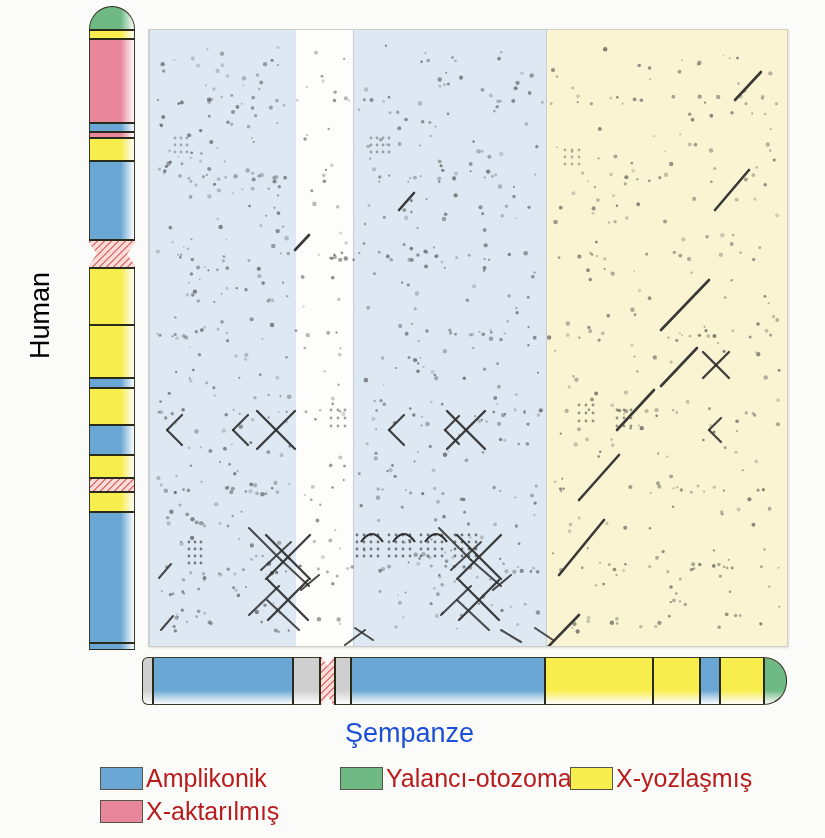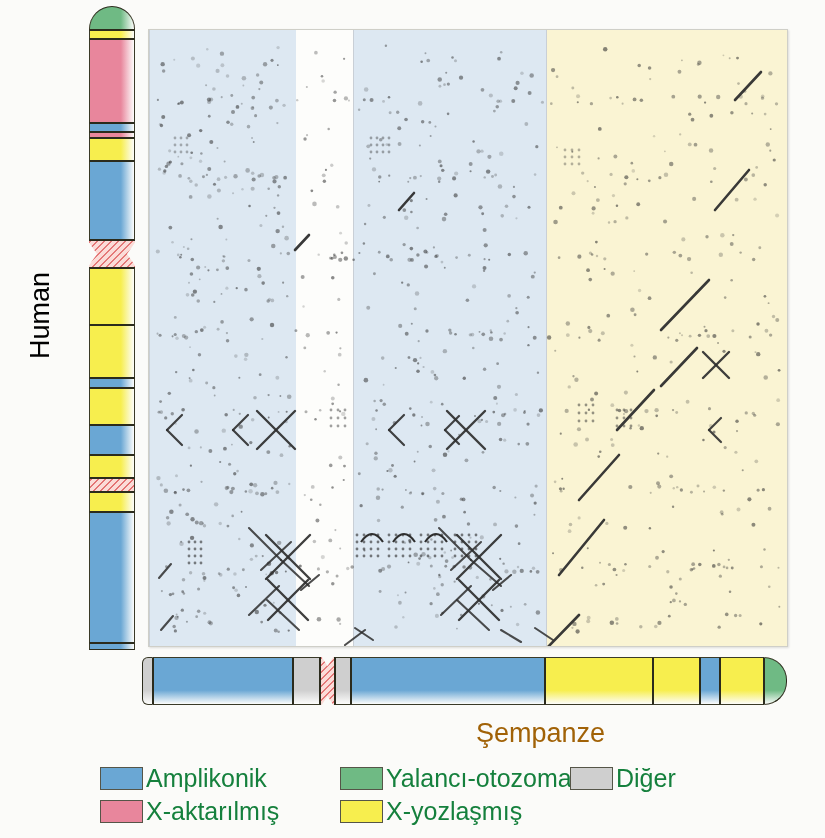--- a/index.html
+++ b/index.html
@@ -20,22 +20,22 @@
     font-size:27px; color:#000;
     transform:rotate(-90deg);
     transform-origin:center center;
     letter-spacing:0px;
     white-space:nowrap;
   }
   
   #x-axis-label{
     position:absolute;
     left:345px; top:718px;
-    width:260px; text-align:right;
-    font-size:27px; color:#a16207;
+    width:260px; text-align:left;
+    font-size:27px; color:#1d4ed8;
     white-space:nowrap;
   }
 
   
   #human-ideogram{
     position:absolute;
     left:89px; top:6px;
     width:46px; height:644px;
   }
   .vband{
@@ -87,21 +87,21 @@
   }
   .legend-item{display:flex;align-items:center;}
   .legend-swatch{
     width:43px;height:23px;
     box-sizing:border-box;
     border:1.8px solid #555548;
     margin-right:3px;
     flex:0 0 auto;
   }
   .legend-label{
-    font-size:25px;color:#15803d;white-space:nowrap;line-height:25px;
+    font-size:25px;color:#b91c1c;white-space:nowrap;line-height:25px;
   }
   .hatch{
     background-color:#fbdcd8;
     background-image:repeating-linear-gradient(135deg,
        rgba(226,110,110,0.95) 0px, rgba(226,110,110,0.95) 1.6px,
        rgba(0,0,0,0) 1.6px, rgba(0,0,0,0) 5px);
   }
 </style>
 </head>
 <body>
@@ -1379,26 +1379,22 @@
   <div id="legend">
       <div class="legend-item">
         <div class="legend-swatch" style="background: linear-gradient(rgb(106, 167, 212) 0%, rgb(106, 167, 212) 100%);"></div>
         <div class="legend-label">Amplikonik</div>
       </div>
       <div class="legend-item">
         <div class="legend-swatch" style="background: linear-gradient(rgb(111, 186, 132) 0%, rgb(111, 186, 132) 100%);"></div>
         <div class="legend-label">Yalancı-otozomal</div>
       </div>
       <div class="legend-item">
-        <div class="legend-swatch" style="background: linear-gradient(rgb(207, 207, 207) 0%, rgb(207, 207, 207) 100%);"></div>
-        <div class="legend-label">Diğer</div>
+        <div class="legend-swatch" style="background: linear-gradient(rgb(247, 238, 78) 0%, rgb(247, 238, 78) 100%);"></div>
+        <div class="legend-label">X-yozlaşmış</div>
       </div>
       <div class="legend-item">
         <div class="legend-swatch" style="background: linear-gradient(rgb(232, 134, 156) 0%, rgb(232, 134, 156) 100%);"></div>
         <div class="legend-label">X-aktarılmış</div>
-      </div>
-      <div class="legend-item">
-        <div class="legend-swatch" style="background: linear-gradient(rgb(247, 238, 78) 0%, rgb(247, 238, 78) 100%);"></div>
-        <div class="legend-label">X-yozlaşmış</div>
       </div>
     </div>
 
 </div>
 
 </body></html>

